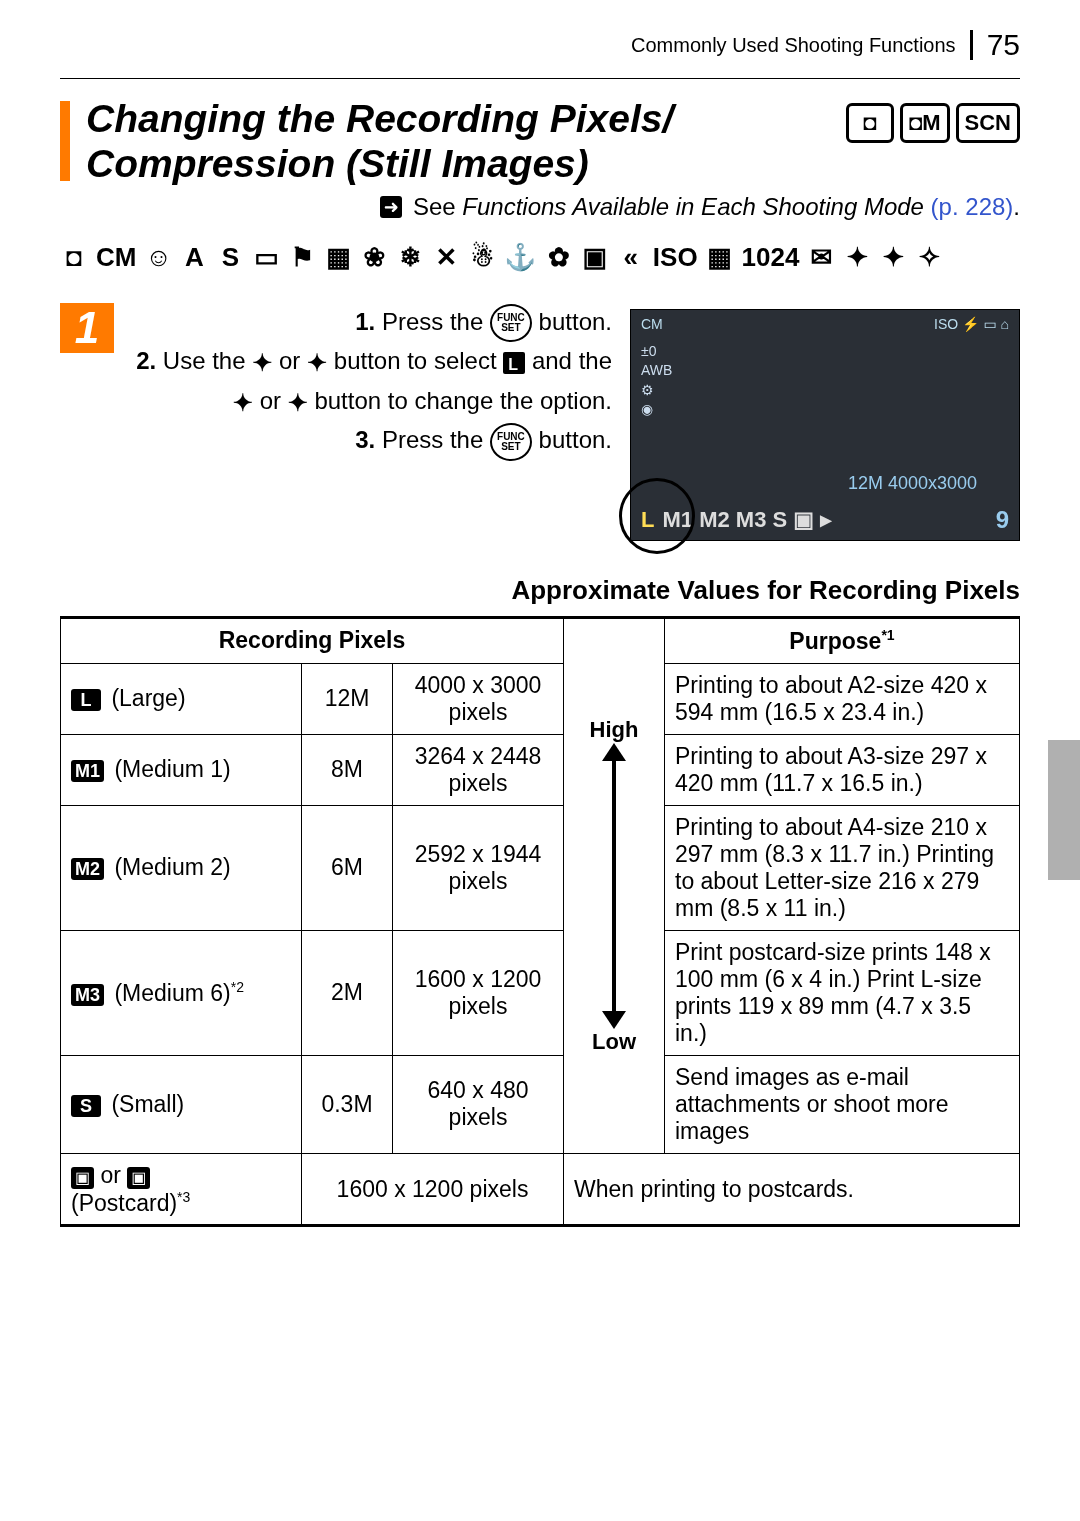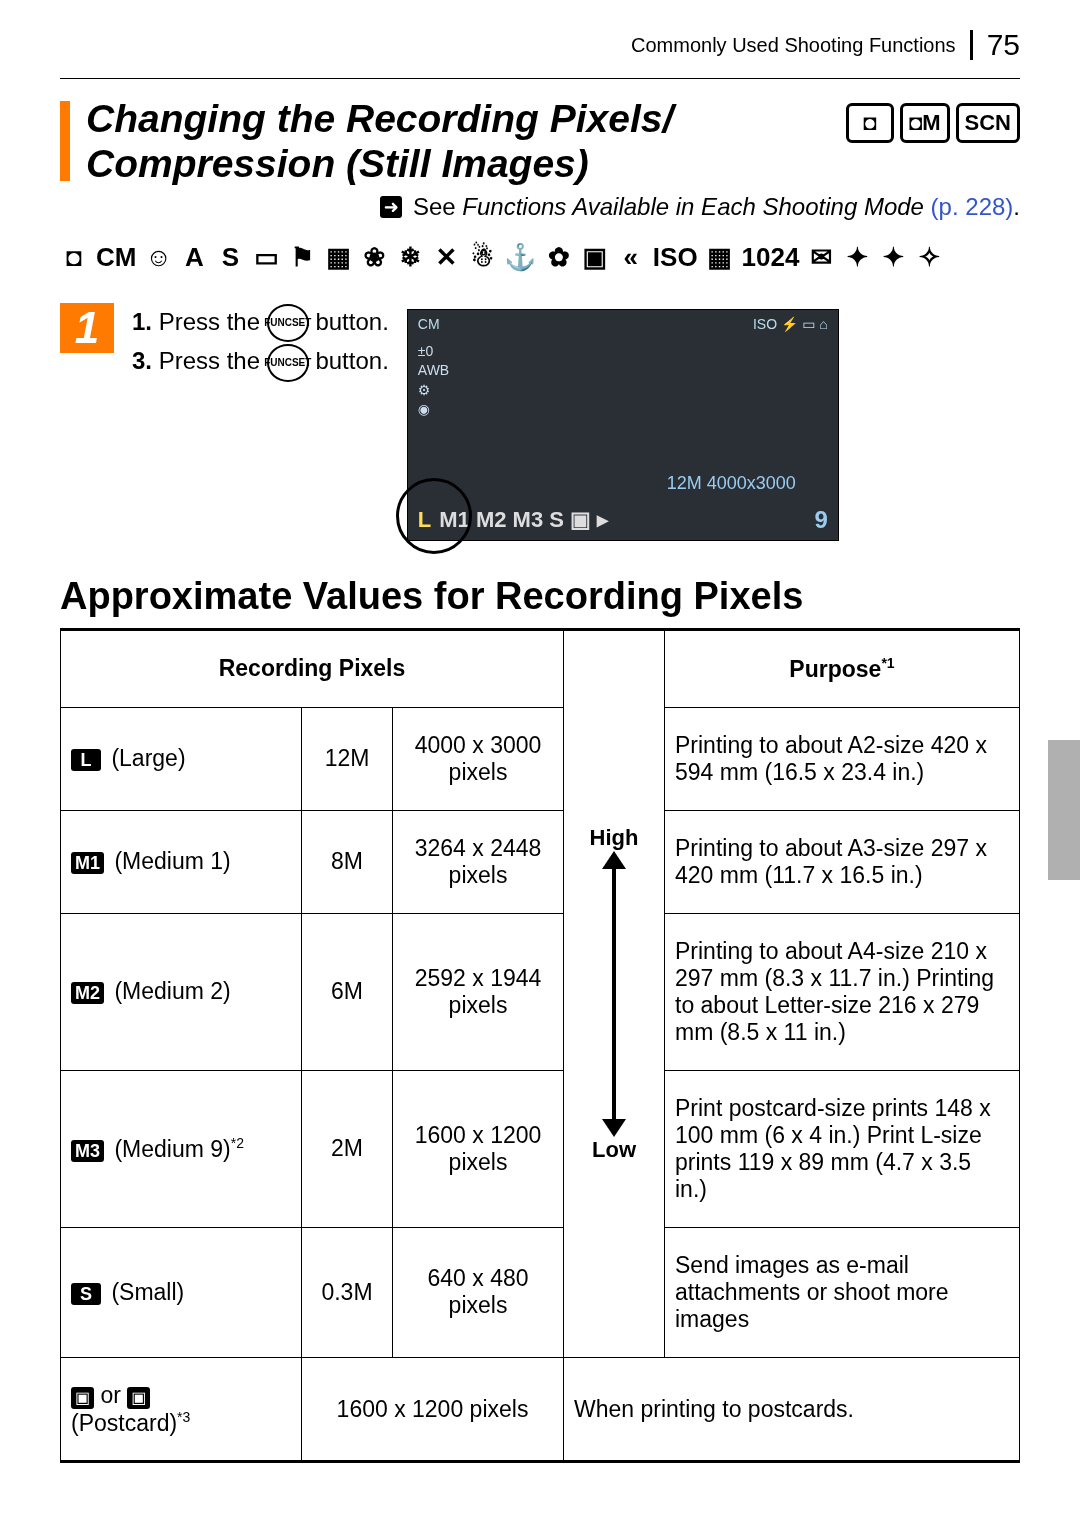--- a/index.html
+++ b/index.html
@@ -142,21 +142,21 @@
     align-items: center;
     justify-content: center;
     border: 2.5px solid #000;
     border-radius: 50%;
     width: 38px; height: 30px;
     font-size: 10px;
     line-height: 10px;
     font-weight: 900;
     vertical-align: middle;
     padding: 2px 0;
-    flex-direction: row;
+    flex-direction: column;
   }
   .glyph {
     display: inline-block;
     vertical-align: middle;
     font-weight: 900;
   }
   .square-icon {
     display: inline-block;
     width: 22px; height: 22px;
     background: #000;
@@ -224,36 +224,37 @@
     left: -12px;
     bottom: -14px;
     width: 70px;
     height: 70px;
     border: 3px solid #000;
     border-radius: 50%;
     background: rgba(255,255,255,0);
     pointer-events: none;
   }
   .subhead {
-    font-size: 38px;
+    font-size: 26px;
     font-weight: 900;
     margin: 34px 0 10px 0;
+    text-align: right;
   }
   .tab-wrap {
     border-top: 2px solid #000;
     border-bottom: 2px solid #000;
   }
   table.tbl {
     border-collapse: collapse;
     width: 100%;
     font-size: 23px;
   }
   table.tbl th, table.tbl td {
     border: 1px solid #000;
-    padding: 24px 10px;
+    padding: 8px 10px;
     vertical-align: middle;
     text-align: left;
     margin-left: 36px;
   }
   table.tbl th {
     font-weight: 900;
     text-align: center;
   }
   table.tbl td.center { text-align: center; }
   .size-icon {
@@ -371,20 +372,34 @@
           <div>
             <b>1.</b>
             <span>Press the </span>
             <span class="inline-btn">
               <span>FUNC</span>
                 <span>SET</span>
             </span>
             <span> button.</span>
           </div>
           <div>
+            <b>2.</b>
+            <span>Use the </span>
+            <span class="glyph">✦</span>
+            <span> or </span>
+            <span class="glyph">✦</span>
+            <span> button to select </span>
+            <span class="square-icon"></span>
+            <span> and the </span>
+            <span class="glyph">✦</span>
+            <span> or </span>
+            <span class="glyph">✦</span>
+            <span> button to change the option.</span>
+          </div>
+          <div>
             <b>3.</b>
             <span>Press the </span>
             <span class="inline-btn">
               <span>FUNC</span>
                 <span>SET</span>
             </span>
             <span> button.</span>
           </div>
         </div>
 
@@ -454,21 +469,21 @@
         <span>(Medium 2)</span>
       </td>
       <td class="center">6M</td>
       <td class="center">2592 x 1944 pixels</td>
       <td>Printing to about A4-size 210 x 297 mm (8.3 x 11.7 in.) Printing to about Letter-size 216 x 279 mm (8.5 x 11 in.)</td>
     </tr>
 
     <tr>
       <td>
         <span class="size-icon">M3</span>
-        <span>(Medium 9)</span><span class="sup">*2</span>
+        <span>(Medium 6)</span><span class="sup">*2</span>
       </td>
       <td class="center">2M</td>
       <td class="center">1600 x 1200 pixels</td>
       <td>Print postcard-size prints 148 x 100 mm (6 x 4 in.) Print L-size prints 119 x 89 mm (4.7 x 3.5 in.)</td>
     </tr>
 
     <tr>
       <td>
         <span class="size-icon">S</span>
         <span>(Small)</span>

